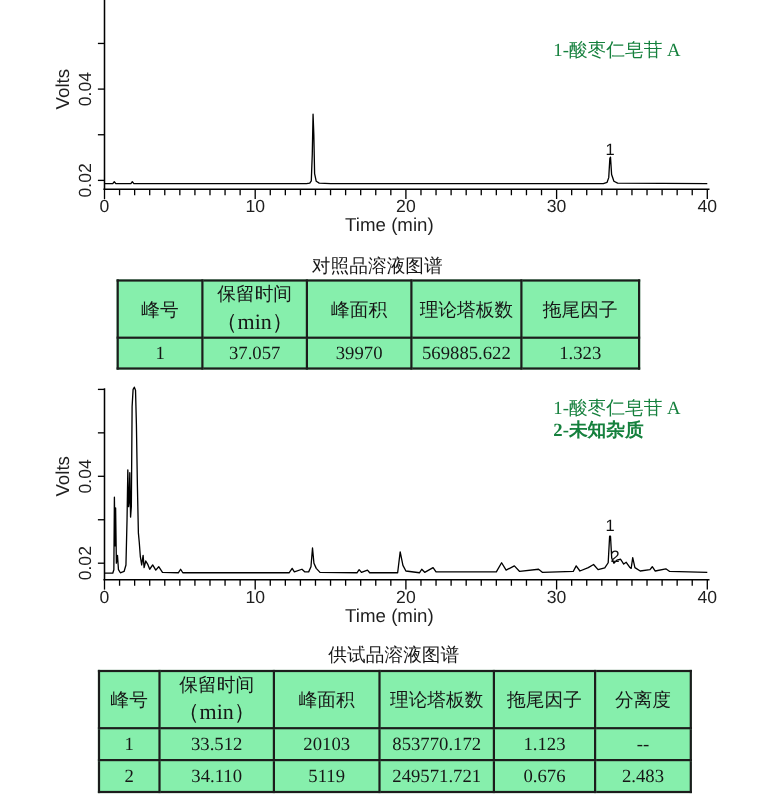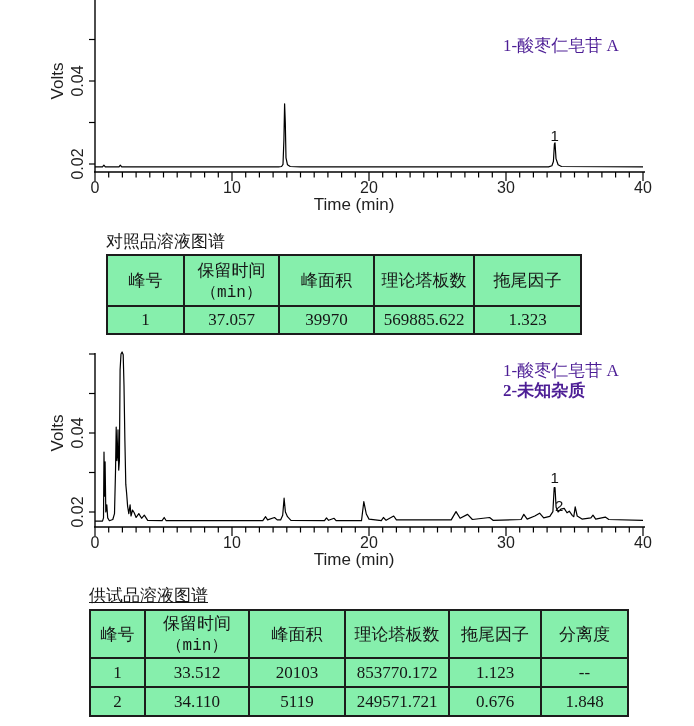--- a/index.html
+++ b/index.html
@@ -2,28 +2,28 @@
 <html><head>
 <meta charset="utf-8">
 <style>
   html,body{margin:0;padding:0;background:#ffffff;}
   #page{position:relative;width:694px;height:726px;background:#ffffff;overflow:hidden;
         font-family:"Liberation Serif","DejaVu Serif",serif;color:#1a1a1a;}
   svg{position:absolute;left:0;overflow:visible;}
   .ax-text{font-family:"Liberation Sans","DejaVu Sans",sans-serif;font-size:16px;fill:#1f1f1f;}
   .ax-title{font-family:"Liberation Sans","DejaVu Sans",sans-serif;font-size:17px;fill:#1f1f1f;}
   .pk-label{font-family:"Liberation Sans","DejaVu Sans",sans-serif;font-size:15px;fill:#111;}
-  .annotation{position:absolute;font-size:17px;color:#4c1d95;white-space:nowrap;line-height:20px;}
-  .caption{position:absolute;text-align:left;font-size:17px;color:#161616;}
+  .annotation{position:absolute;font-size:17px;color:#15803d;white-space:nowrap;line-height:20px;}
+  .caption{position:absolute;text-align:center;font-size:17px;color:#161616;}
   table{position:absolute;border-collapse:collapse;table-layout:fixed;background:#86efac;}
   th,td{border:2px solid #1c1c1c;text-align:center;vertical-align:middle;
         font-size:17px;font-weight:normal;color:#161616;padding:0;}
   .t1 th{height:49px;} .t1 td{height:26px;}
   .t2 th{height:46px;} .t2 td{height:27px;}
-  .hdr-sub{display:block;font-size:16px;font-family:Liberation Mono, monospace;}
+  .hdr-sub{display:block;font-size:20px;}
 </style>
 </head>
 <body>
 
 <div id="page">
 
   <svg id="chart1" width="694" height="230" viewBox="0 0 694 230" style="top:0;">
       <line x1="95" y1="0" x2="95" y2="172" stroke="#000" stroke-width="1.4"></line>
       <line x1="94" y1="172" x2="645" y2="172" stroke="#000" stroke-width="1.4"></line>
       <line x1="95" y1="172" x2="95" y2="181" stroke="#000" stroke-width="1.2"></line>
@@ -172,21 +172,21 @@
       <text x="83" y="177" text-anchor="middle" class="ax-text" transform="rotate(-90 83 177)">0.02</text>
       <text x="83" y="98" text-anchor="middle" class="ax-text" transform="rotate(-90 83 98)">0.04</text>
       <text x="63" y="98" text-anchor="middle" class="ax-title" transform="rotate(-90 63 98)">Volts</text>
       <polyline points="95.0,186.1 102.5,186.1 103.5,182.9 104.0,117.0 104.6,161.2 105.1,126.8 105.8,177.0 106.8,169.9 107.7,182.9 109.4,185.7 112.8,184.5 114.5,178.6 115.5,137.1 116.2,92.1 116.9,125.6 117.5,120.1 118.0,94.8 118.7,135.1 119.4,125.6 120.1,34.8 121.0,19.0 122.1,17.0 123.2,19.8 124.0,50.6 124.9,105.9 125.8,149.4 126.6,158.0 127.6,171.1 128.8,178.6 130.1,169.9 131.0,181.0 132.5,175.0 134.2,177.8 136.1,182.5 138.8,178.6 141.6,183.3 144.3,180.2 147.7,185.3 162.1,185.7 164.2,182.5 166.2,185.7 262.8,185.7 265.6,181.7 267.6,184.9 274.5,182.5 277.2,184.9 280.6,184.9 282.7,180.2 284.1,163.2 285.4,177.0 287.5,181.7 290.9,185.3 324.5,185.7 326.5,182.9 328.6,185.3 334.1,183.3 336.1,185.7 361.5,185.7 363.8,166.7 366.3,179.0 369.0,184.1 381.3,185.7 383.4,182.5 386.1,185.3 393.7,181.0 396.4,184.9 451.2,184.9 456.0,176.6 460.1,183.3 467.6,179.4 472.4,184.5 489.6,182.5 493.0,185.3 521.1,184.5 523.8,179.4 527.2,184.1 534.8,181.0 539.6,178.2 543.7,182.9 549.8,181.3 552.9,176.6 554.2,152.5 555.0,152.5 556.1,172.3 558.1,177.0 560.8,174.2 564.2,173.4 567.0,177.8 569.3,176.2 572.4,180.6 573.8,181.7 575.2,171.9 577.2,181.0 582.0,184.1 590.9,182.9 593.0,180.2 595.7,184.1 605.3,182.1 608.8,184.5 643.0,185.3" fill="none" stroke="#000000" stroke-width="1.2" stroke-linejoin="round"></polyline>
       <text x="554.635" y="148.16500000000002" text-anchor="middle" class="pk-label">1</text>
       <text x="559.156" y="176.20999999999998" text-anchor="middle" class="pk-label">2</text>
     </svg>
   <div class="annotation" style="left:503px;top:361px;">1-酸枣仁皂苷 A</div>
   <div class="annotation" style="left:503px;top:381px;font-weight:bold;">2-未知杂质</div>
 
-  <div class="caption" style="left:89px;top:584px;width:538px;text-decoration:underline;">供试品溶液图谱</div>
+  <div class="caption" style="left:89px;top:584px;width:538px;">供试品溶液图谱</div>
 
   <table class="t2" style="left:89px;top:609px;width:538px;">
     <colgroup>
         <col style="width:55px">
         <col style="width:104px">
         <col style="width:96px">
         <col style="width:104px">
         <col style="width:92px">
         <col style="width:87px">
       </colgroup>
@@ -206,18 +206,18 @@
       <td>853770.172</td>
       <td>1.123</td>
       <td>--</td>
     </tr>
     <tr>
       <td>2</td>
       <td>34.110</td>
       <td>5119</td>
       <td>249571.721</td>
       <td>0.676</td>
-      <td>1.848</td>
+      <td>2.483</td>
     </tr>
   </tbody>
     </table>
 
 </div>
 
 </body></html>

